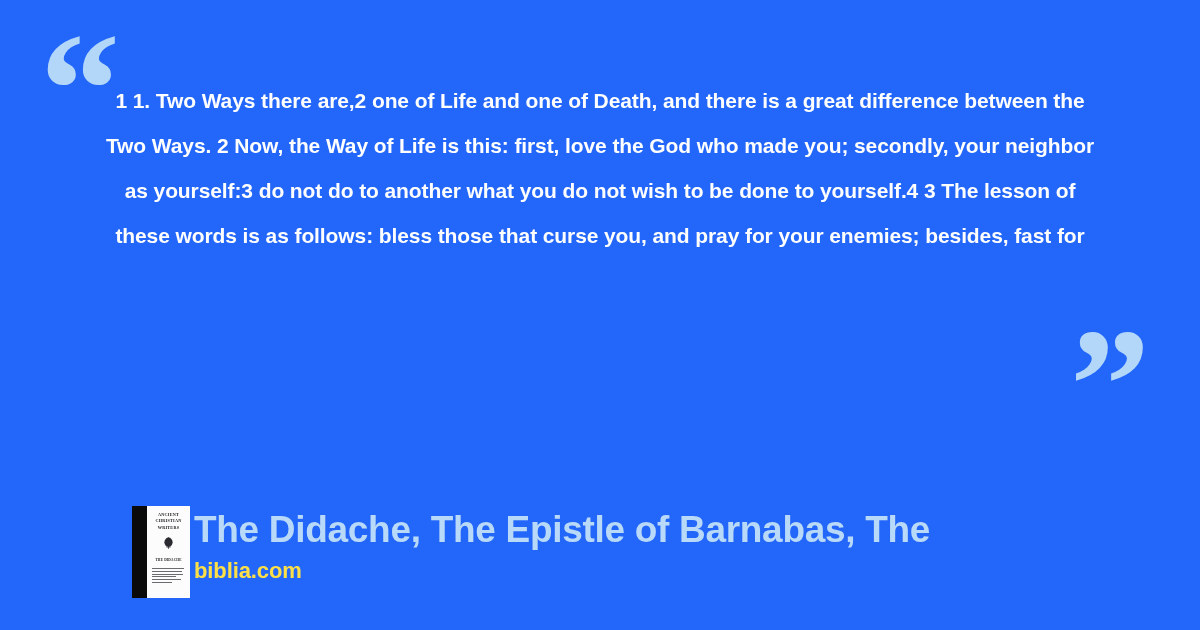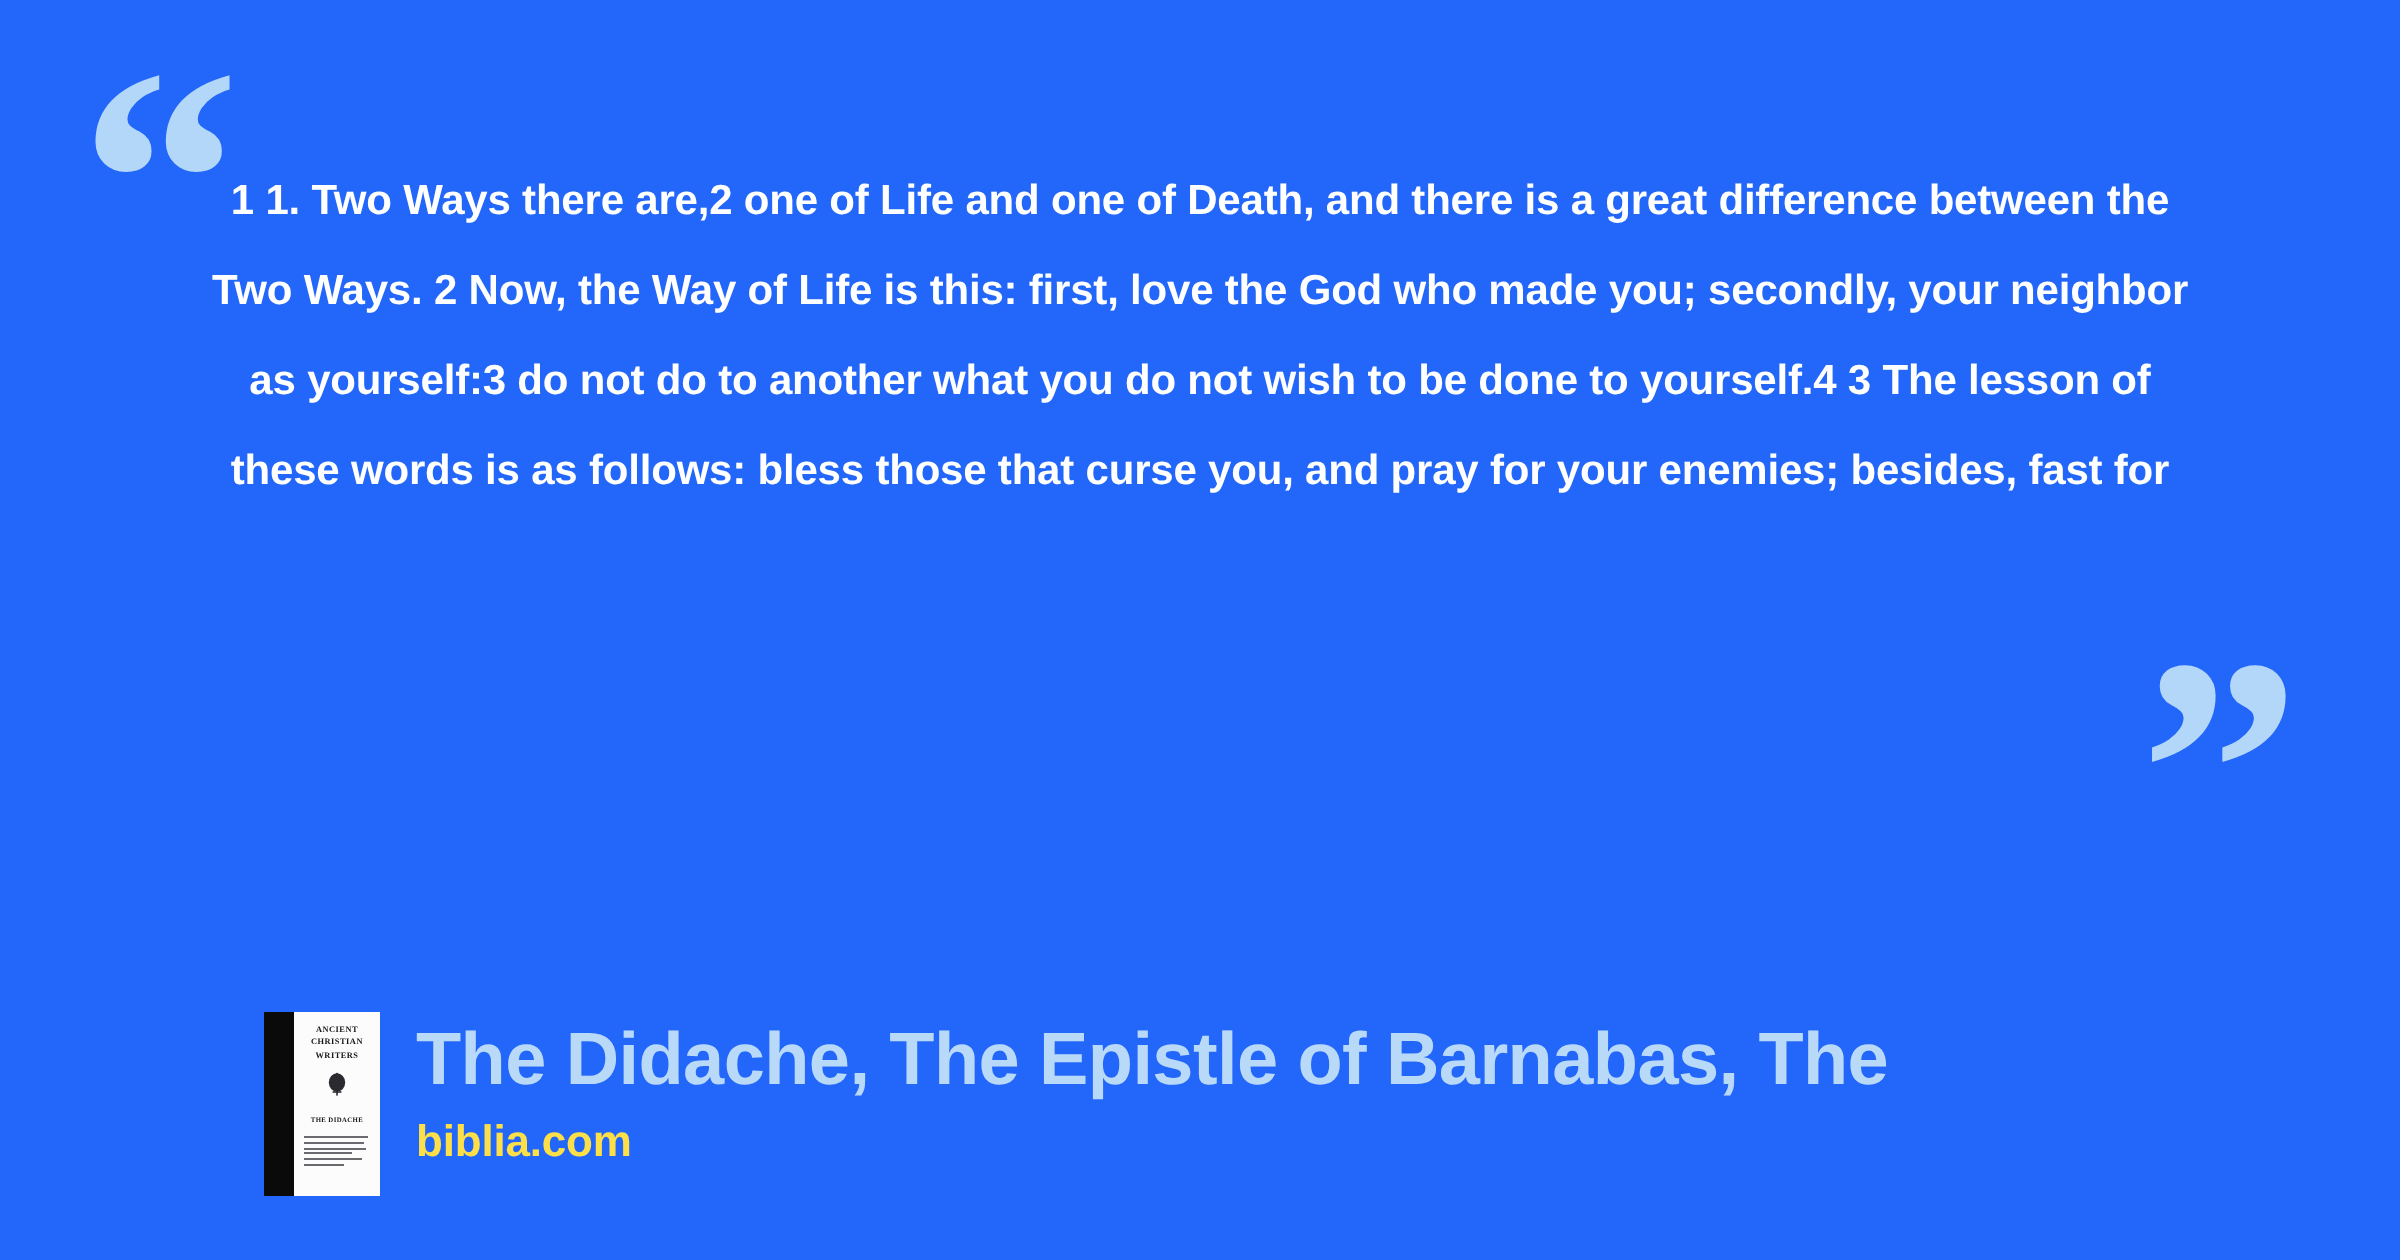--- a/index.html
+++ b/index.html
@@ -60,21 +60,21 @@
     letter-spacing: -0.1px;
   }
 
   
   .footer {
     position: absolute;
     left: 120px;
     top: 506px;
     display: flex;
     align-items: flex-start;
-    gap: 18px;
+    gap: 4px;
     padding-left: 12px;
   }
 
   
   .book-cover {
     position: relative;
     width: 58px;
     height: 92px;
     background: #FFFFFF;
     display: flex;

